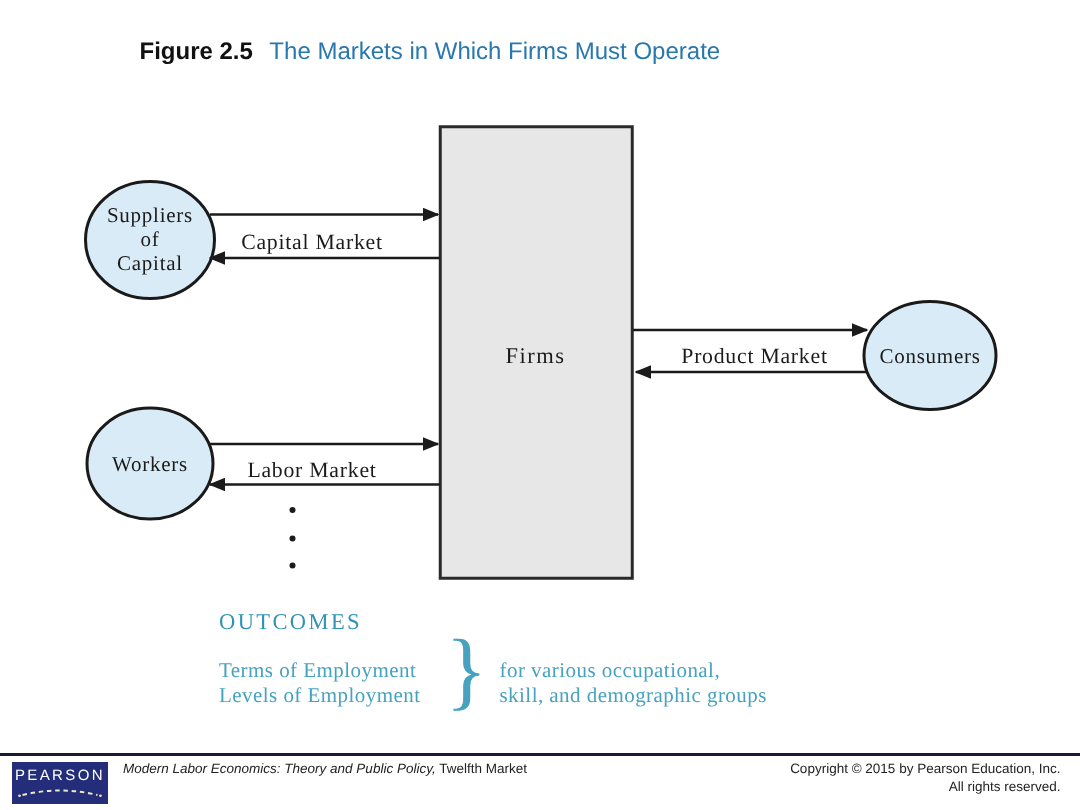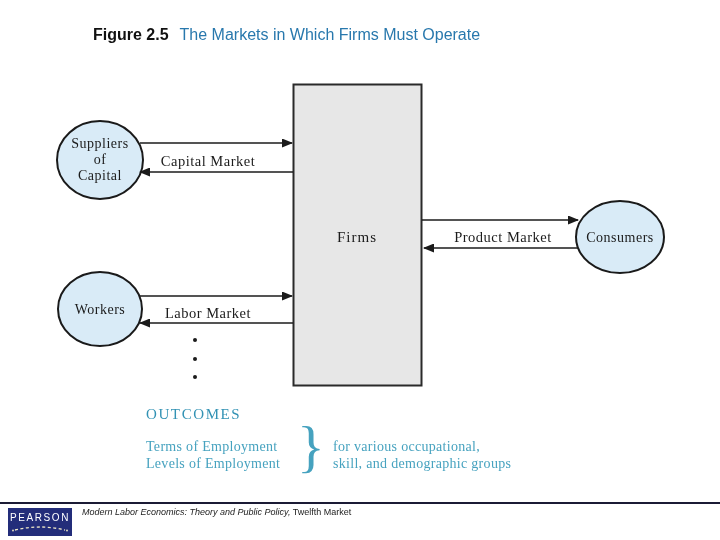--- a/index.html
+++ b/index.html
@@ -102,14 +102,18 @@
       <path d="M7 6 Q 32 0 57 6" stroke="#efe8c6" fill="none" stroke-width="1.3" stroke-dasharray="3 2.5"></path>
       <circle cx="5" cy="6.5" r="0.9" fill="#efe8c6"></circle>
       <circle cx="59" cy="6.5" r="0.9" fill="#efe8c6"></circle>
     </svg>
   </div>
 
   <div class="book-info">
     <div><em>Modern Labor Economics: Theory and Public Policy,</em><span> Twelfth Market</span></div>
   </div>
 
+  <div class="copyright">
+    <div>Copyright © 2015 by Pearson Education, Inc.</div>
+    <div>All rights reserved.</div>
+  </div>
 
 </div>
 
 </body></html>

